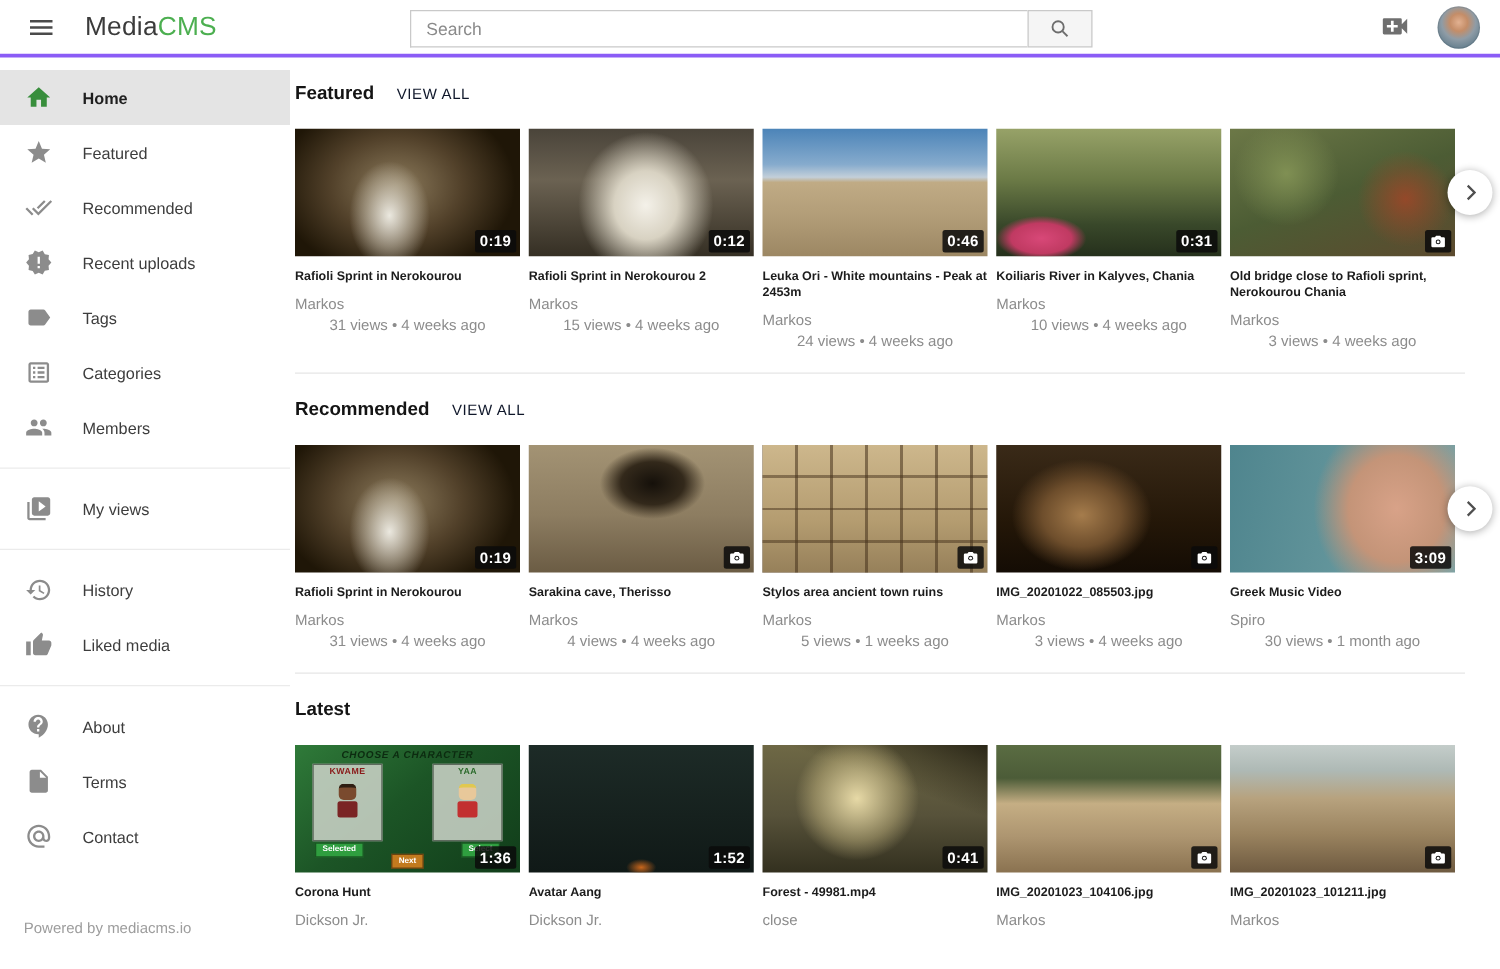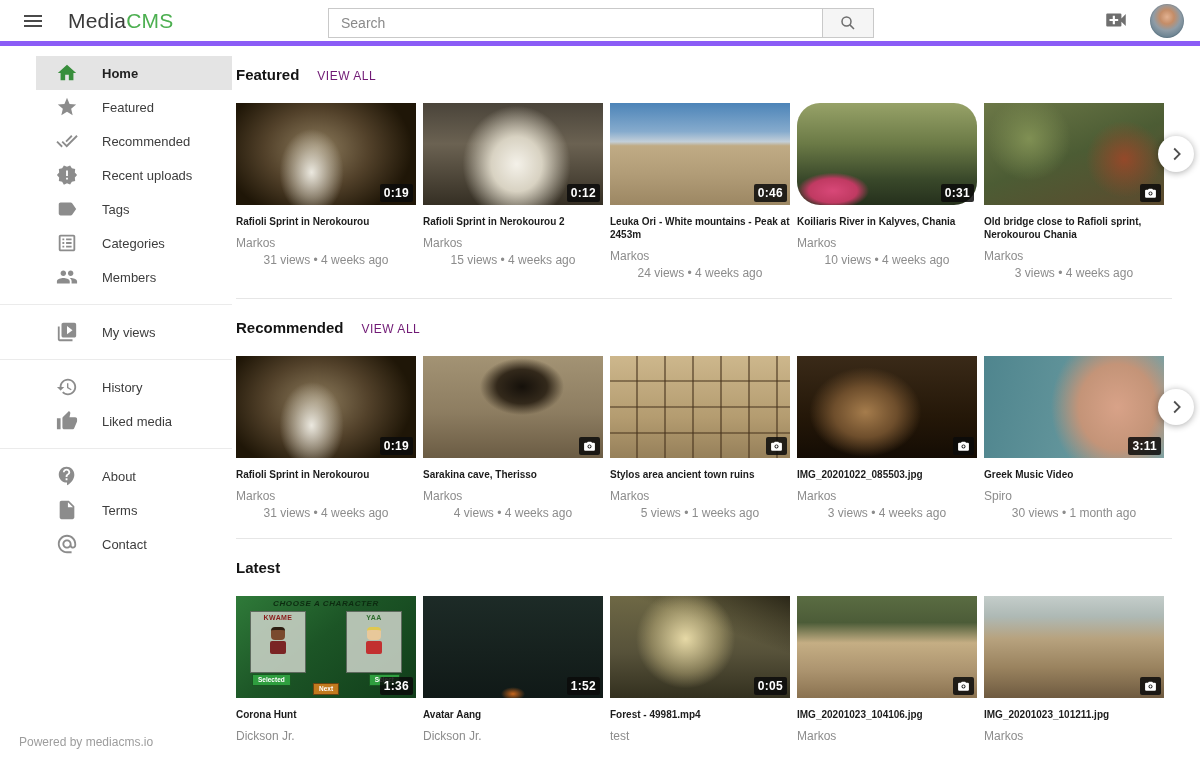--- a/index.html
+++ b/index.html
@@ -4,53 +4,53 @@
 <style>
   :root { --accent:#4caf50; --home-green:#388e3c; }
   * { box-sizing:border-box; }
   html,body { margin:0; padding:0; }
   body {
     width:1200px; height:775px; overflow:hidden;
     background:#fff; color:#212121;
     font-family:"Liberation Sans", sans-serif;
   }
   
-  .topbar { height:46px; display:flex; align-items:center; position:relative; background:#fff; border-bottom:5px solid #8b5cf6; }
+  .topbar { height:46px; display:flex; align-items:center; position:relative; background:#fff; border-bottom:3px solid #8b5cf6; }
   .hamburger { margin-left:18px; width:30px; height:30px; background:none; border:none; color:#4a4a4a; cursor:pointer; padding:3px; }
   .hamburger svg { width:24px; height:24px; }
   .logo { margin-left:20px; font-size:21px; font-weight:500; color:#3b3b3b; cursor:pointer; letter-spacing:.2px; }
   .logo .cms { color:var(--accent); }
   .search-wrap { position:absolute; left:328px; top:8px; height:30px; display:flex; }
   .search-input { width:494px; height:30px; border:1px solid #c9c9c9; border-right:none; padding:0 12px; font-size:14px; color:#333; outline:none; font-family:inherit; }
   .search-input::placeholder { color:#8a8a8a; }
   .search-btn { width:52px; height:30px; background:#f5f5f5; border:1px solid #c9c9c9; color:#6d6d6d; cursor:pointer; display:flex; align-items:center; justify-content:center; }
   .search-btn svg { width:18px; height:18px; }
   .topbar-right { margin-left:auto; display:flex; align-items:center; gap:20px; margin-right:16px; }
   .upload-btn { background:none; border:none; color:#6f6f6f; cursor:pointer; padding:0; width:28px; height:28px; }
   .upload-btn svg { width:26px; height:26px; }
   .avatar { width:34px; height:34px; border-radius:50%; border:none; cursor:pointer; padding:0;
     background: radial-gradient(circle at 50% 38%, #e2b191 0%, #c48d68 26%, #8f9ca6 50%, #657f8e 78%, #587180 100%);
     box-shadow: inset 0 0 0 1px rgba(0,0,0,.08); }
   
   .layout { display:flex; height:729px; }
   .sidebar { width:232px; flex:none; padding-top:10px; display:flex; flex-direction:column; background:#fff; }
   .side-group + .side-group { border-top:1px solid #ebebeb; margin-top:10px; padding-top:10px; }
-  .side-item { height:34px; display:flex; align-items:center; padding-left:20px; cursor:pointer; font-size:13px; color:#3d3d3d;margin-left:36px; }
+  .side-item { height:44px; display:flex; align-items:center; padding-left:20px; cursor:pointer; font-size:13px; color:#3d3d3d; }
   .side-item.active { background:#e4e4e4; font-weight:700; color:#1f1f1f; }
   .side-icon { width:22px; height:22px; color:#8c8c8c; margin-right:24px; flex:none; }
   .side-icon svg { width:22px; height:22px; display:block; }
   .side-item.active .side-icon { color:var(--home-green); }
   .sidebar-footer { margin-top:auto; padding:12px 0 26px 19px; font-size:12px; color:#9d9d9d; }
   
   .main { flex:1; overflow:hidden; padding-left:4px; }
   .section { position:relative; margin-right:28px; padding:20px 0 18px; border-bottom:1px solid #e6e6e6; }
   .section:last-of-type { border-bottom:none; }
   .section-header { display:flex; align-items:baseline; margin-bottom:20px; }
   .section-title { margin:0; font-size:15px; font-weight:700; color:#141414; }
-  .view-all { margin-left:18px; font-size:12px; font-weight:500; letter-spacing:.5px; color:#701a75; cursor:pointer; }
+  .view-all { margin-left:18px; font-size:12px; font-weight:500; letter-spacing:.5px; color:#0f172a; cursor:pointer; }
   .cards-wrap { position:relative; }
   .cards { display:flex; gap:7px; }
   .card { width:180px; cursor:pointer; }
   .thumb { width:180px; height:102px; position:relative; background:#222; }
   .badge { position:absolute; right:3px; bottom:3px; background:rgba(10,10,10,.85); color:#fff;
     font-size:12px; font-weight:700; line-height:1; padding:3px 4px; border-radius:2px; letter-spacing:.3px; z-index:3; }
   .badge.cam { padding:3px 4px 2px; }
   .badge.cam svg { width:13px; height:13px; display:block; }
   .card-title { margin-top:10px; font-size:10px; font-weight:700; color:#1c1c1c; line-height:1.3; }
   .card-author { margin-top:8px; font-size:12px; color:#8c8c8c; }
@@ -63,21 +63,21 @@
   .t-cave1 { background:
       radial-gradient(ellipse 46px 62px at 42% 68%, rgba(242,240,232,.95) 0%, rgba(205,198,182,.55) 40%, rgba(0,0,0,0) 70%),
       radial-gradient(ellipse 95px 72px at 45% 45%, #8d7c5d 0%, #52412a 55%, #1f1607 100%); }
   .t-waterfall { background:
       radial-gradient(ellipse 72px 78px at 52% 60%, #f4f1e9 0%, #d8d2c2 35%, rgba(0,0,0,0) 75%),
       linear-gradient(180deg, #4a443a 0%, #6b6252 40%, #352f24 100%); }
   .t-mountains { background:
       linear-gradient(180deg, #4c84b8 0%, #86abcd 28%, #c3cfd9 38%, #c0ab85 42%, #b19c77 70%, #9c8763 100%); }
   .t-river { background:
       radial-gradient(ellipse 44px 22px at 20% 86%, #d84878 0%, #c03a62 55%, rgba(0,0,0,0) 82%),
-      linear-gradient(180deg, #97a268 0%, #6b7a46 40%, #39482a 75%, #25301c 100%); border-radius: 23px; }
+      linear-gradient(180deg, #97a268 0%, #6b7a46 40%, #39482a 75%, #25301c 100%); }
   .t-bridge { background:
       radial-gradient(circle 55px at 78% 55%, rgba(160,70,40,.85) 0%, rgba(0,0,0,0) 70%),
       radial-gradient(circle 60px at 25% 35%, rgba(132,148,86,.9) 0%, rgba(0,0,0,0) 70%),
       linear-gradient(160deg, #6c7847 0%, #4c5c34 50%, #5c4a2e 100%); }
   .t-cave2 { background:
       radial-gradient(ellipse 56px 38px at 55% 30%, #15100a 0%, #33291b 45%, rgba(0,0,0,0) 75%),
       linear-gradient(180deg, #a39374 0%, #8d7d61 55%, #6b5c44 100%); }
   .t-ruins { background:
       repeating-linear-gradient(90deg, rgba(70,50,28,0) 0 26px, rgba(70,50,28,.55) 26px 28px),
       repeating-linear-gradient(0deg, rgba(70,50,28,0) 0 24px, rgba(70,50,28,.5) 24px 26px),
@@ -390,21 +390,21 @@
                   </svg>
                 </span>
               </div>
     <div class="card-title">IMG_20201022_085503.jpg</div>
     <div class="card-author">Markos</div>
     <div class="card-meta">3 views • 4 weeks ago</div>
   </div>
 
   <div class="card">
     <div class="thumb t-music">
-                <span class="badge">3:11</span>
+                <span class="badge">3:09</span>
               </div>
     <div class="card-title">Greek Music Video</div>
     <div class="card-author">Spiro</div>
     <div class="card-meta">30 views • 1 month ago</div>
   </div>
 </div>
       <button class="next-btn">
         <svg viewBox="0 0 24 24" fill="currentColor">
               <path d="M9.3 6.7 14.6 12l-5.3 5.3 1.4 1.4L17.4 12l-6.7-6.7z"></path>
             </svg>
@@ -450,24 +450,24 @@
     <div class="thumb t-dark">
                 <span class="badge">1:52</span>
               </div>
     <div class="card-title">Avatar Aang</div>
     <div class="card-author">Dickson Jr.</div>
 
   </div>
 
   <div class="card">
     <div class="thumb t-forest">
-                <span class="badge">0:05</span>
+                <span class="badge">0:41</span>
               </div>
     <div class="card-title">Forest - 49981.mp4</div>
-    <div class="card-author">test</div>
+    <div class="card-author">close</div>
 
   </div>
 
   <div class="card">
     <div class="thumb t-monastery">
                 <span class="badge cam">
                   <svg viewBox="0 0 24 24">
                     <path fill="#fff" d="M9 3 7.2 5H4a2 2 0 0 0-2 2v11a2 2 0 0 0 2 2h16a2 2 0 0 0 2-2V7a2 2 0 0 0-2-2h-3.2L15 3H9z"></path>
                     <circle cx="12" cy="12" r="3.6" fill="#141414"></circle>
                     <circle cx="12" cy="12" r="2.1" fill="#fff"></circle>

